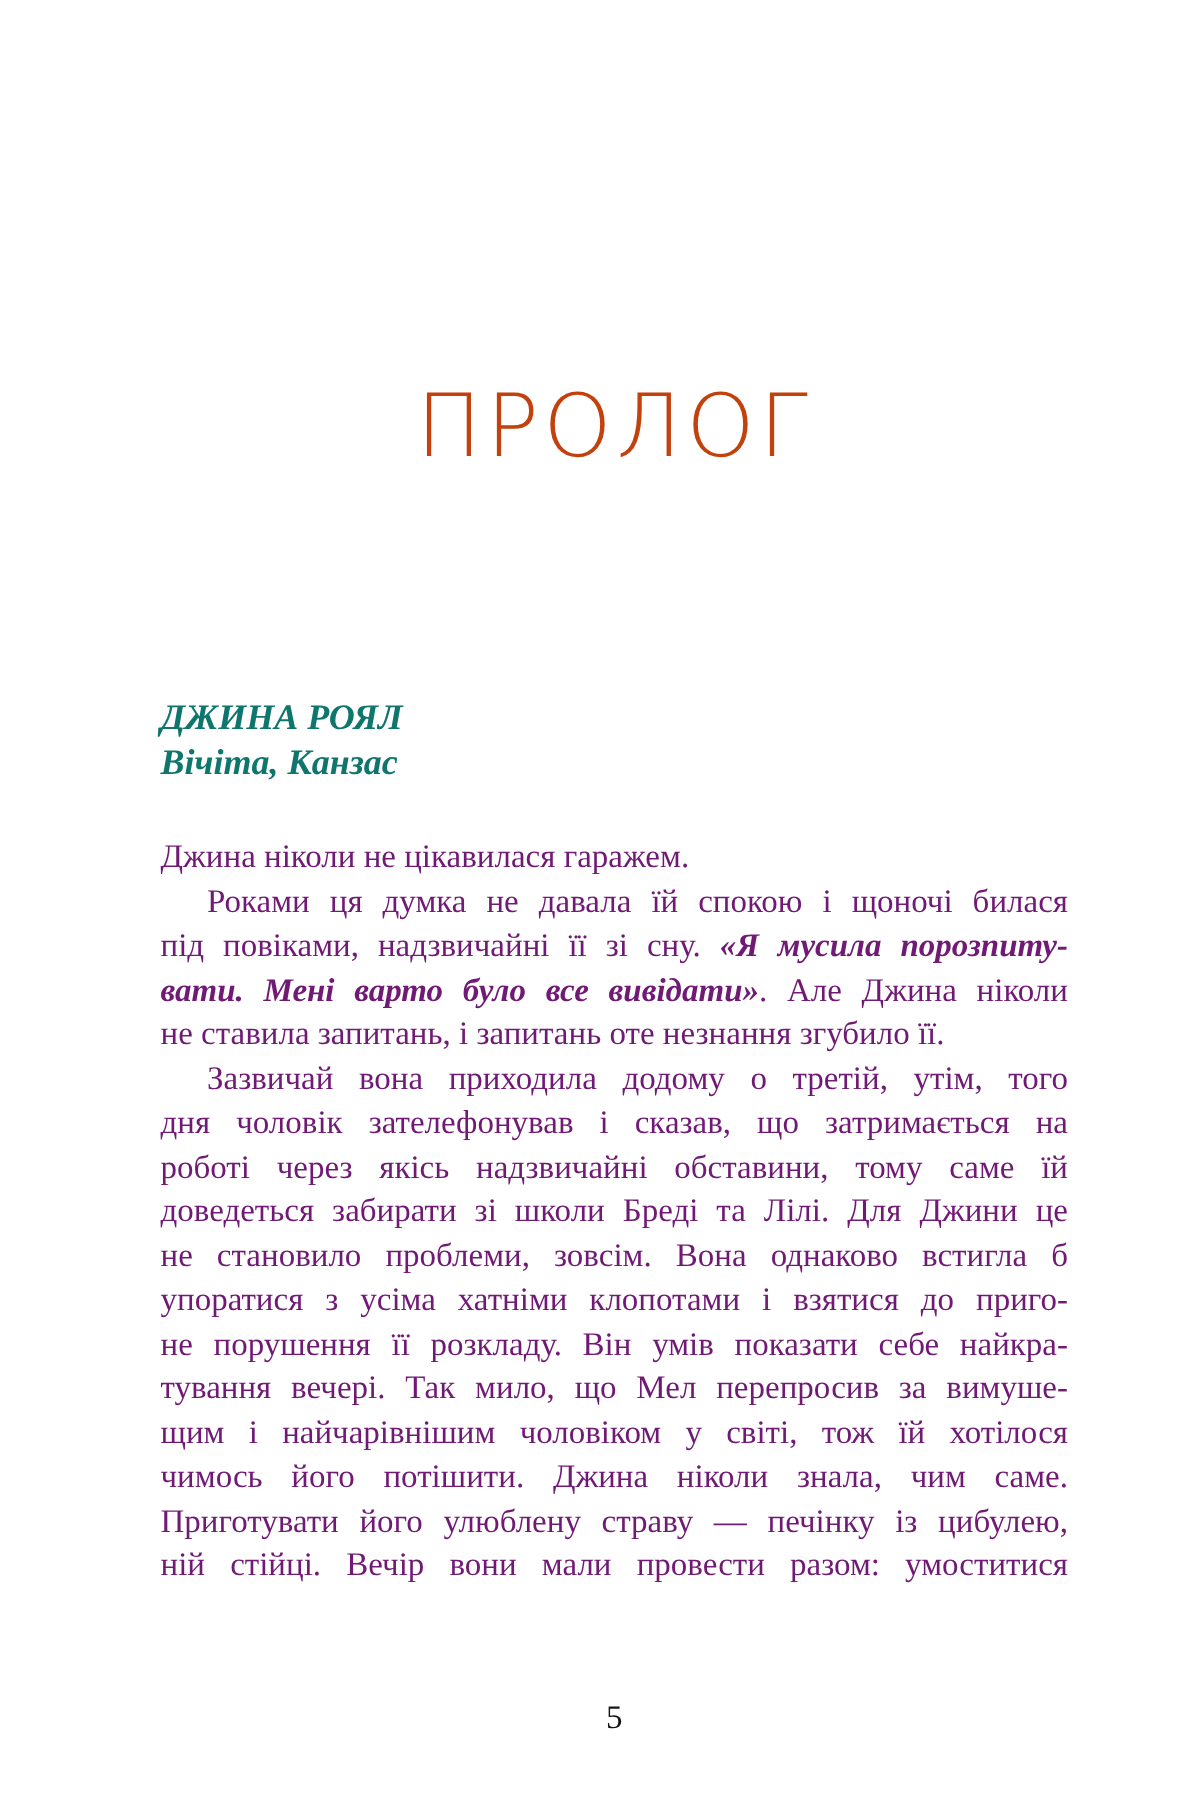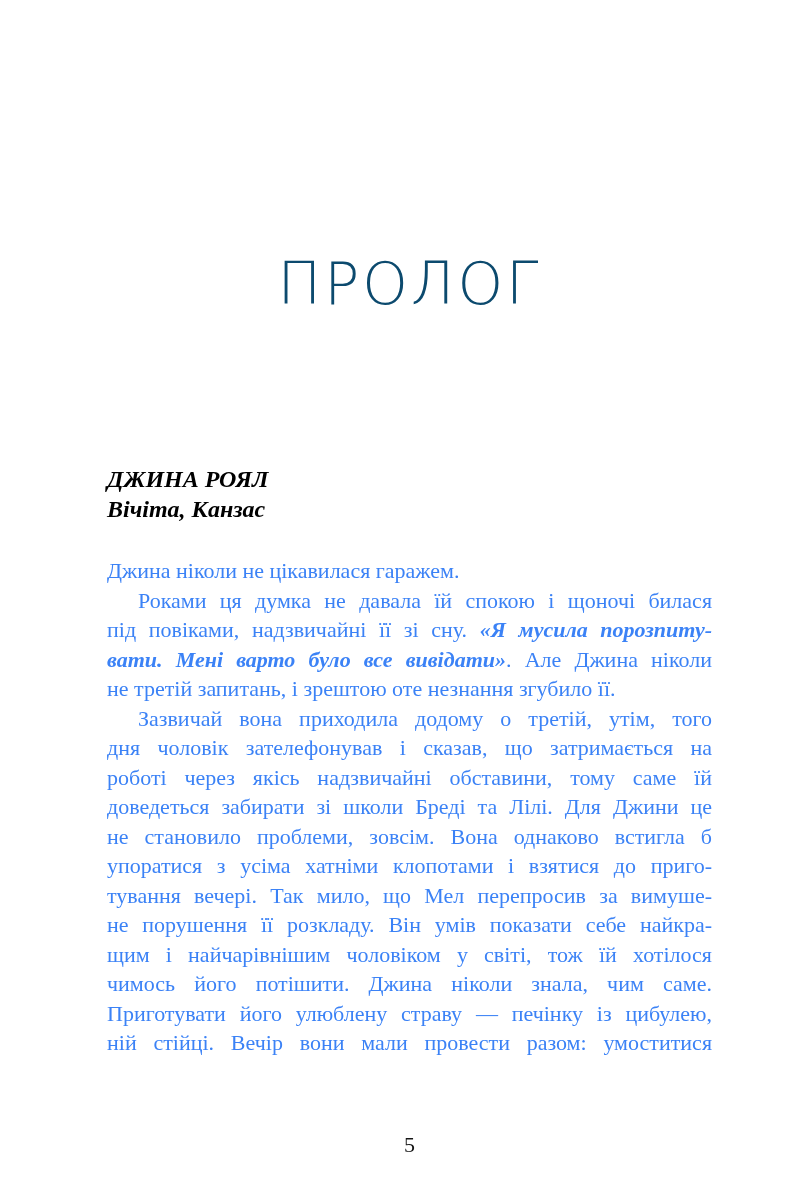--- a/index.html
+++ b/index.html
@@ -21,41 +21,41 @@
     top: 254px;
     left: 107px;
     width: 605px;
     margin: 0;
     text-align: center;
     font-family: "DejaVu Sans", sans-serif;
     font-weight: 300;
     font-size: 58px;
     line-height: 60px;
     letter-spacing: 3px;
-    color: #0c4a6e;
+    color: #c2410c;
   }
   .scene-heading {
     position: absolute;
     top: 464px;
     left: 107px;
     width: 605px;
     font-weight: bold;
     font-style: italic;
     font-size: 24px;
     line-height: 30px;
-    color: #000000;
+    color: #0f766e;
   }
   .body-text {
     position: absolute;
     top: 556px;
     left: 107px;
     width: 605px;
     font-size: 22px;
     line-height: 29.5px;
-    color: #3b82f6;
+    color: #701a75;
   }
   .line {
     text-align: left;
     white-space: normal;
   }
   .line.justify {
     text-align: justify;
     text-align-last: justify;
   }
   .line.indent {
@@ -84,29 +84,29 @@
   <div class="scene-heading">
     <div>ДЖИНА РОЯЛ</div>
     <div>Вічіта, Канзас</div>
   </div>
 
   <div class="body-text">
       <div class="line"><span>Джина ніколи не цікавилася гаражем.</span></div>
       <div class="line justify indent"><span>Роками ця думка не давала їй спокою і щоночі билася</span></div>
       <div class="line justify"><span>під повіками, надзвичайні її зі сну. </span><span class="italic">«Я мусила порозпиту-</span></div>
       <div class="line justify"><span class="italic">вати. Мені варто було все вивідати»</span><span>. Але Джина ніколи</span></div>
-      <div class="line"><span>не третій запитань, і зрештою оте незнання згубило її.</span></div>
+      <div class="line"><span>не ставила запитань, і запитань оте незнання згубило її.</span></div>
       <div class="line justify indent"><span>Зазвичай вона приходила додому о третій, утім, того</span></div>
       <div class="line justify"><span>дня чоловік зателефонував і сказав, що затримається на</span></div>
       <div class="line justify"><span>роботі через якісь надзвичайні обставини, тому саме їй</span></div>
       <div class="line justify"><span>доведеться забирати зі школи Бреді та Лілі. Для Джини це</span></div>
       <div class="line justify"><span>не становило проблеми, зовсім. Вона однаково встигла б</span></div>
       <div class="line justify"><span>упоратися з усіма хатніми клопотами і взятися до приго-</span></div>
+      <div class="line justify"><span>не порушення її розкладу. Він умів показати себе найкра-</span></div>
       <div class="line justify"><span>тування вечері. Так мило, що Мел перепросив за вимуше-</span></div>
-      <div class="line justify"><span>не порушення її розкладу. Він умів показати себе найкра-</span></div>
       <div class="line justify"><span>щим і найчарівнішим чоловіком у світі, тож їй хотілося</span></div>
       <div class="line justify"><span>чимось його потішити. Джина ніколи знала, чим саме.</span></div>
       <div class="line justify"><span>Приготувати його улюблену страву — печінку із цибулею,</span></div>
       <div class="line justify"><span>ній стійці. Вечір вони мали провести разом: умоститися</span></div>
     </div>
 
   <div class="page-number">5</div>
 </div>
 
 </body></html>

